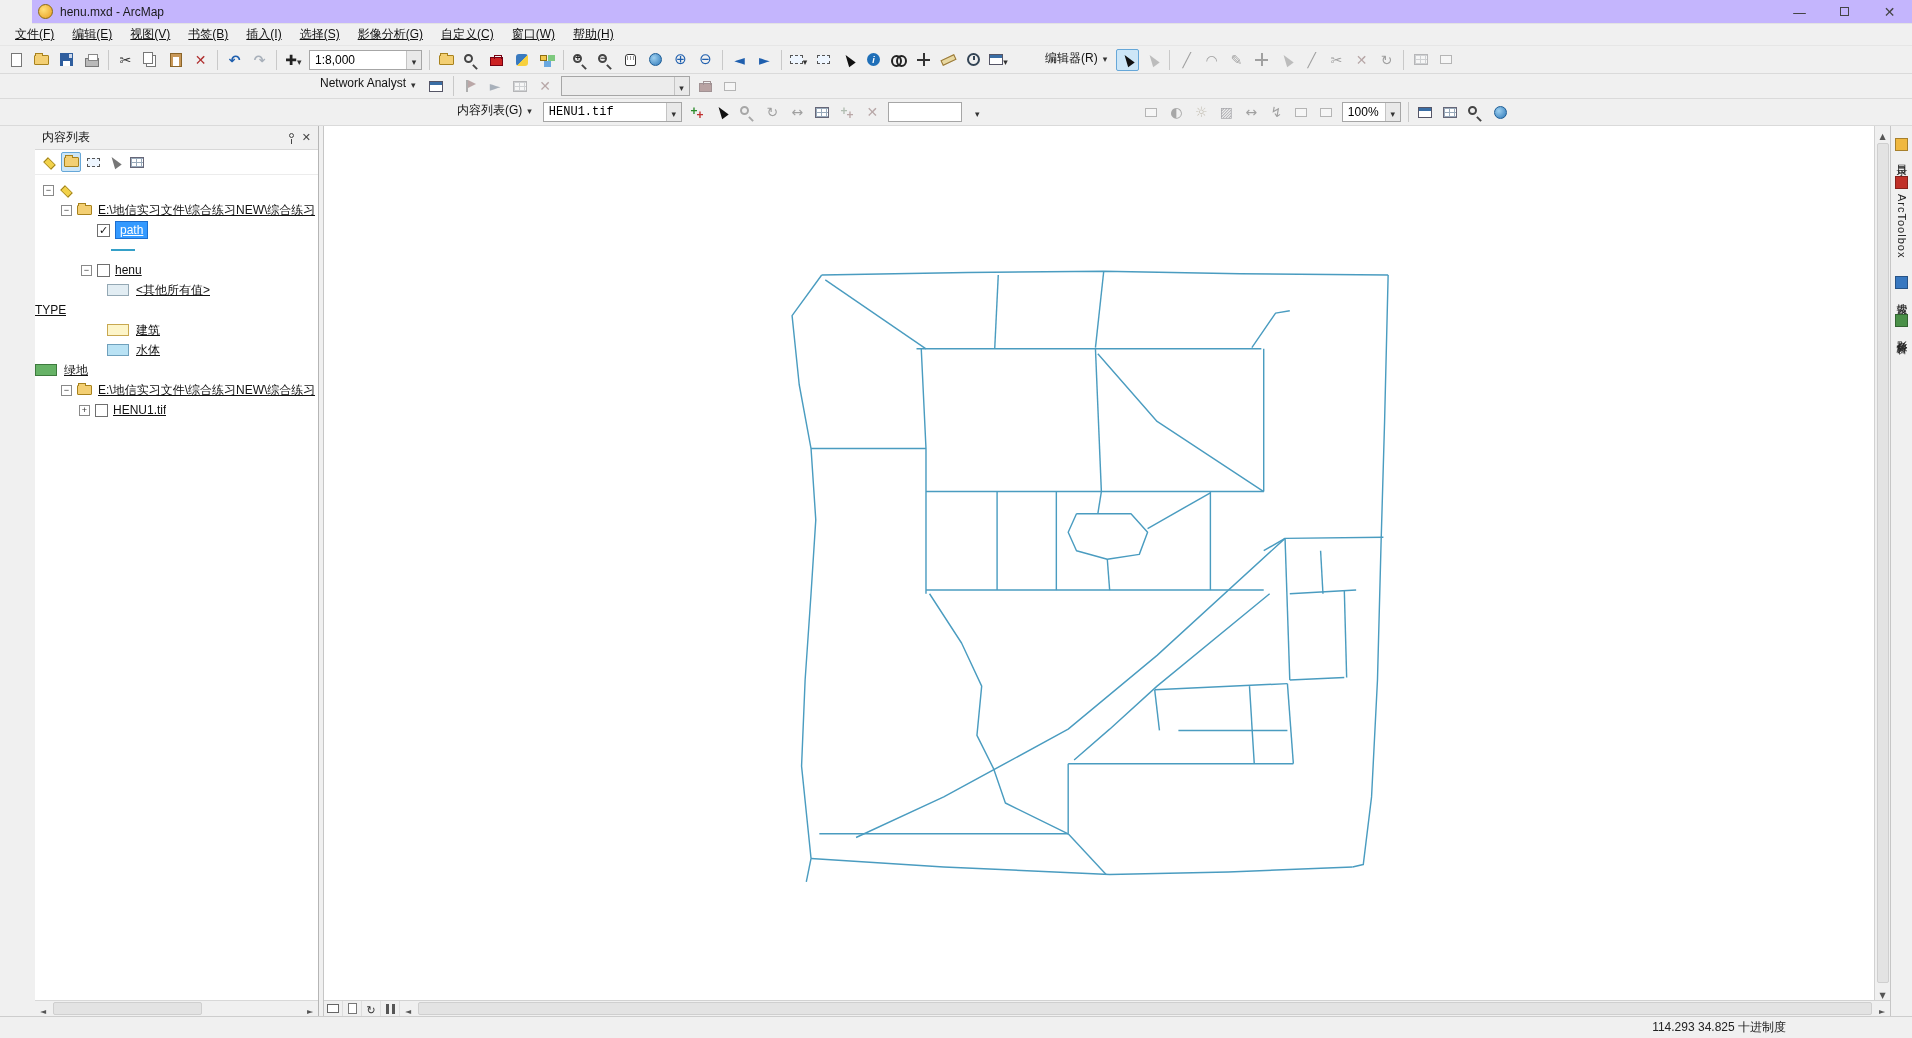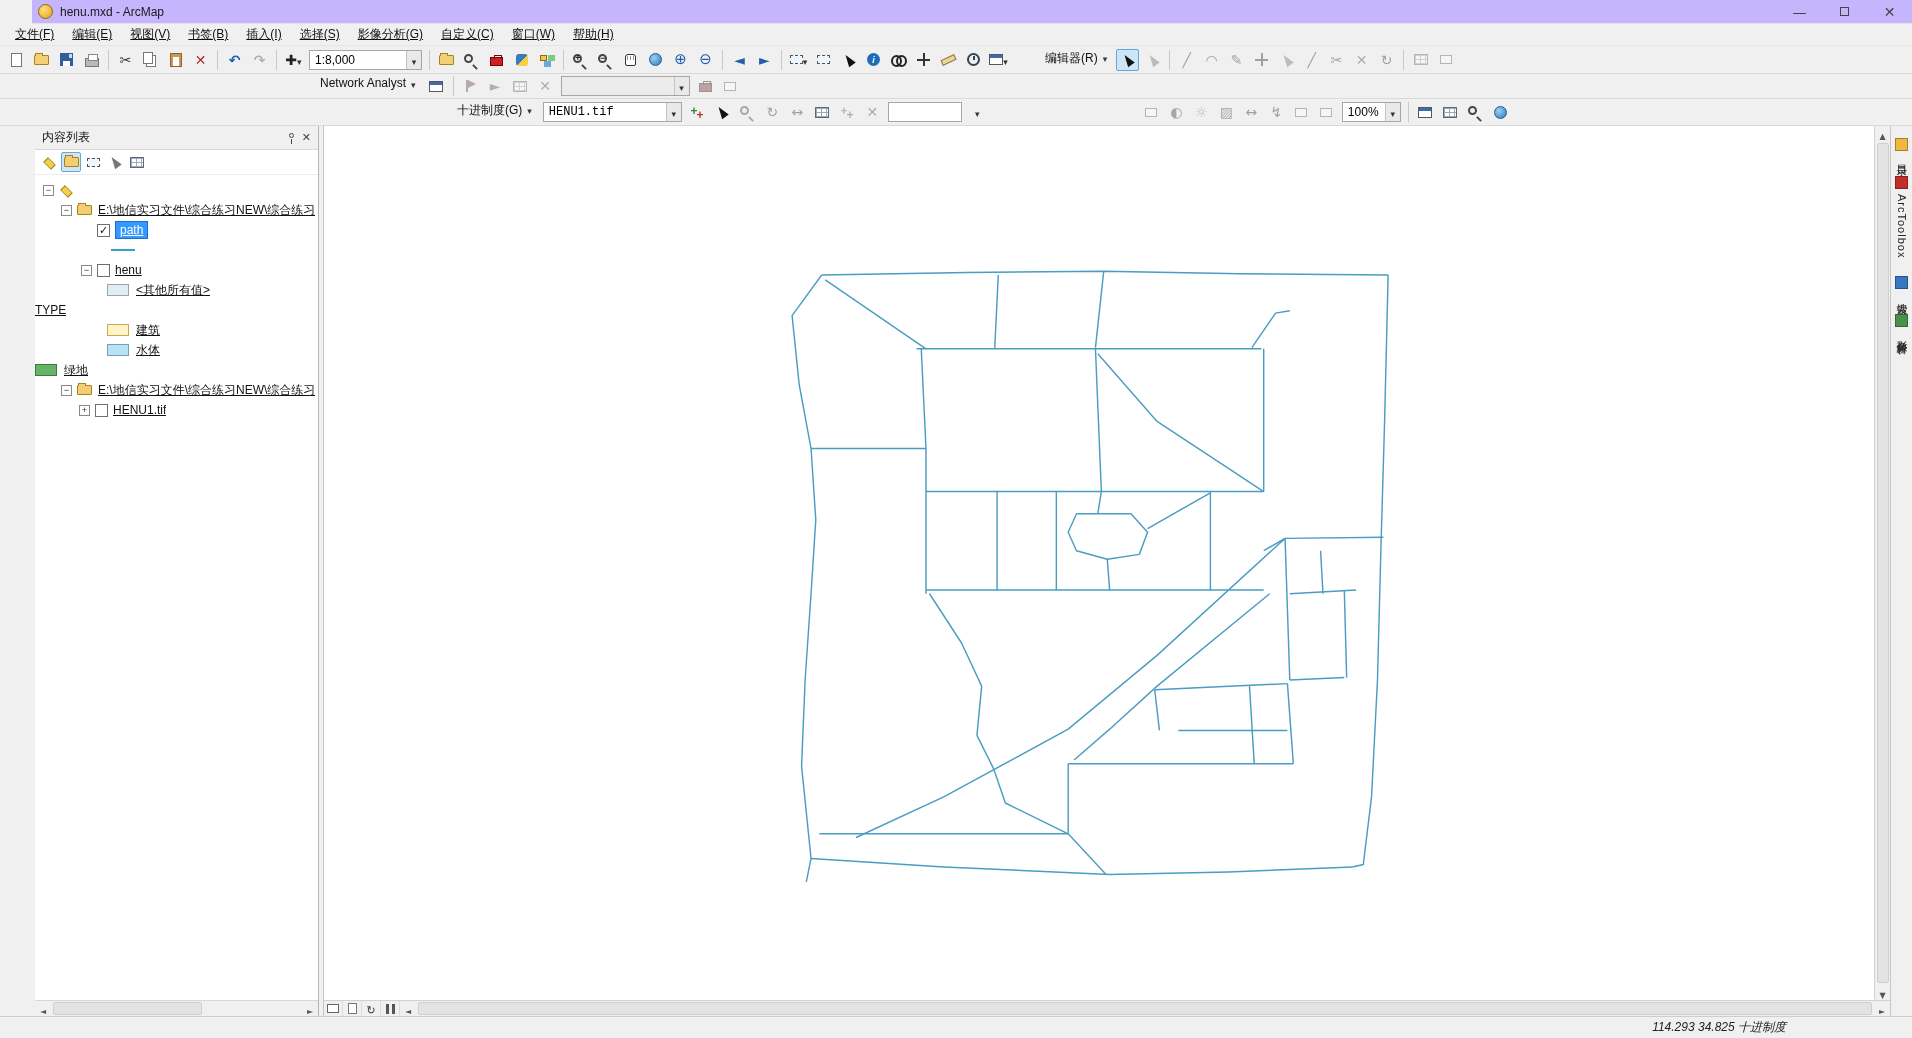--- a/index.html
+++ b/index.html
@@ -152,21 +152,21 @@
   .htrack{flex:1;position:relative;height:15px;background:#f0f0f0;}
   .hthumb{position:absolute;left:2px;right:2px;top:1px;bottom:1px;background:#e3e3e3;border:1px solid #cfcfcf;border-radius:2px;}
 
   .rightstrip{width:22px;background:#f0f0f0;border-left:1px solid #c6c6c6;display:flex;flex-direction:column;align-items:center;padding-top:12px;gap:18px;flex:none;}
   .rtab{display:flex;flex-direction:column;align-items:center;gap:5px;}
   .ricon{width:13px;height:13px;border:1px solid rgba(0,0,0,.3);}
   .lblv{writing-mode:vertical-rl;font-size:11px;color:#222;letter-spacing:1px;}
 
   .tocscroll{height:16px;display:flex;align-items:center;background:#f0f0f0;border-top:1px solid #d8d8d8;}
 
-  .statusbar{height:22px;display:flex;align-items:center;background:#f0f0f0;border-top:1px solid #cdcdcd;padding:0 8px;font-style:italic;}
+  .statusbar{height:22px;display:flex;align-items:center;background:#f0f0f0;border-top:1px solid #cdcdcd;padding:0 8px;}
   .coords{margin-left:auto;margin-right:118px;color:#222;}
 </style>
 </head>
 <body>
 
 <div class="titlebar">
   <span class="app-ico"></span>
   <span class="title">henu.mxd - ArcMap</span>
   <div class="win-controls">
     <span class="wc">
@@ -387,21 +387,21 @@
   <span class="tbtn dis">
       <i class="i i-toolbox"></i>
     </span>
   <span class="tbtn dis">
       <i class="i i-page2"></i>
     </span>
 </div>
 
 <div class="tbrow r3">
   <span class="tblabel" style="margin-left:445px">
-    <span>十进制度(G)</span>
+    <span>内容列表(G)</span>
     <span class="g g-caret"></span>
   </span>
   <span class="combo">
     <input style="width: 122px; font-family: &quot;Liberation Mono&quot;, &quot;DejaVu Sans Mono&quot;, monospace;" value="HENU1.tif">
     <span class="drop">
         <span class="g g-caret"></span>
       </span>
   </span>
   <span class="tbtn">
       <i class="i i-gcp"></i>

